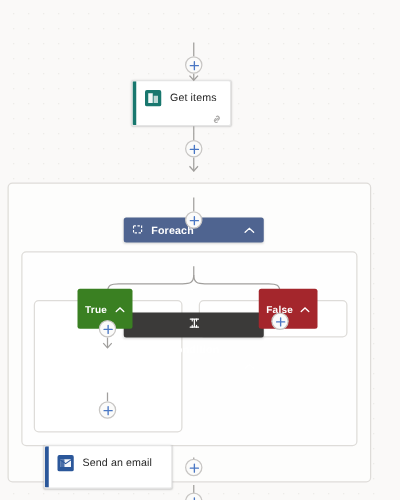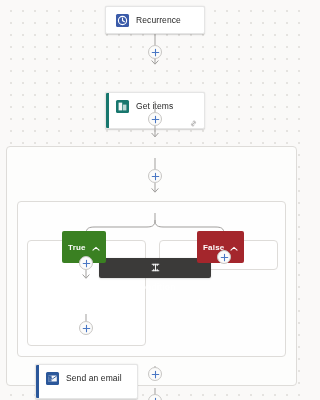--- a/index.html
+++ b/index.html
@@ -161,33 +161,22 @@
   </svg>
 
   <div class="scope-body" style="left:6px; top:146px; width:291px; height:240px;"></div>
 
   <div class="scope-body inner" style="left:17px; top:201px; width:269px; height:156px;"></div>
 
   <div class="branch-body" style="left:27px; top:240px; width:119px; height:106px;"></div>
 
   <div class="branch-body" style="left:159px; top:240px; width:119px; height:30px;"></div>
 
-  <div class="node card" style="left:105px; top:6px; width:100px; height:28px;">
-    <div class="card-head">
-      <span class="appicon" style="background:#3b5ba9;">
-        <svg width="13" height="13" viewBox="0 0 13 13">
-          <circle cx="6.5" cy="6.5" r="4.1" fill="none" stroke="#ffffff" stroke-width="1.1"></circle>
-          <path d="M6.5 4.1 L6.5 6.6 L8.4 7.7" stroke="#ffffff" stroke-width="1.1" fill="none" stroke-linecap="round"></path>
-        </svg>
-      </span>
-      <span class="card-title">Recurrence</span>
-    </div>
-  </div>
-
-  <div class="node card" style="left:105px; top:64px; width:100px; height:37px;">
+
+  <div class="node card" style="left:105px; top:64px; width:80px; height:37px;">
     <div class="strip" style="background:#18776e;"></div>
     <div class="card-head">
       <span class="appicon" style="background:#18776e;">
         <svg width="13" height="13" viewBox="0 0 13 13">
           <rect x="2.6" y="2.6" width="3.6" height="7.8" fill="#ffffff" opacity=".95"></rect>
           <rect x="6.9" y="4.6" width="3.5" height="5.8" fill="#ffffff" opacity=".72"></rect>
         </svg>
       </span>
       <span class="card-title">Get items</span>
     </div>
@@ -195,20 +184,33 @@
       <span>
         <svg class="link-ico" viewBox="0 0 12 12">
           <path d="M4.3 7.7 L7.7 4.3" stroke="#605e5c" stroke-width="1.1" fill="none" stroke-linecap="round"></path>
           <path d="M5.4 3.2 A1.9 1.9 0 0 1 8.1 5.9 L7.0 7.0" stroke="#605e5c" stroke-width="1.1" fill="none" stroke-linecap="round"></path>
           <path d="M6.6 8.8 A1.9 1.9 0 0 1 3.9 6.1 L5.0 5.0" stroke="#605e5c" stroke-width="1.1" fill="none" stroke-linecap="round"></path>
         </svg>
       </span>
     </div>
   </div>
 
+  <div class="node scope-head" style="left:99px; top:137px; width:112px; background:#4f6490;">
+    <span>
+      <svg width="9" height="9" viewBox="0 0 10 10">
+        <rect x="0.9" y="1.9" width="7.2" height="6.2" fill="none" stroke="#ffffff" stroke-width="1" stroke-dasharray="2.1 1.4"></rect>
+      </svg>
+    </span>
+    <span class="t">Foreach</span>
+    <span class="chev">
+      <svg width="9" height="7" viewBox="0 0 10 7">
+        <path d="M1.2 5 L5 1.5 L8.8 5" stroke="#ffffff" stroke-width="1.15" fill="none" stroke-linecap="round"></path>
+      </svg>
+    </span>
+  </div>
 
   <div class="node scope-head" style="left:99px; top:193px; width:112px; background:#3b3a39;flex-direction:column;">
     <span>
       <svg width="9" height="9" viewBox="0 0 10 10">
         <path d="M1.3 1.4 L8.7 1.4 M1.3 8.6 L8.7 8.6 M5 1.4 L5 8.6" stroke="#ffffff" stroke-width="1.05" fill="none" stroke-linecap="round"></path>
         <path d="M3.1 1.4 L3.1 3.0 M6.9 1.4 L6.9 3.0 M3.1 7.0 L3.1 8.6 M6.9 7.0 L6.9 8.6" stroke="#ffffff" stroke-width="1.05" fill="none" stroke-linecap="round"></path>
       </svg>
     </span>
     <span class="t">Condition</span>
     <span class="chev">
@@ -220,21 +222,21 @@
 
   <div class="pill" style="left:62px; top:231px; background:#3a8022;">
     <span class="t">True</span>
     <span>
       <svg width="8" height="6" viewBox="0 0 10 7">
         <path d="M1.2 5 L5 1.5 L8.8 5" stroke="#ffffff" stroke-width="1.3" fill="none" stroke-linecap="round"></path>
       </svg>
     </span>
   </div>
 
-  <div class="pill" style="left:197px; top:231px; background:#a4262c;">
+  <div class="pill" style="left:207px; top:231px; background:#a4262c;">
     <span class="t">False</span>
     <span>
       <svg width="8" height="6" viewBox="0 0 10 7">
         <path d="M1.2 5 L5 1.5 L8.8 5" stroke="#ffffff" stroke-width="1.3" fill="none" stroke-linecap="round"></path>
       </svg>
     </span>
   </div>
 
   <div class="node card" style="left:35px; top:279px; width:103px; height:35px;">
     <div class="strip" style="background:#2b579a;"></div>

